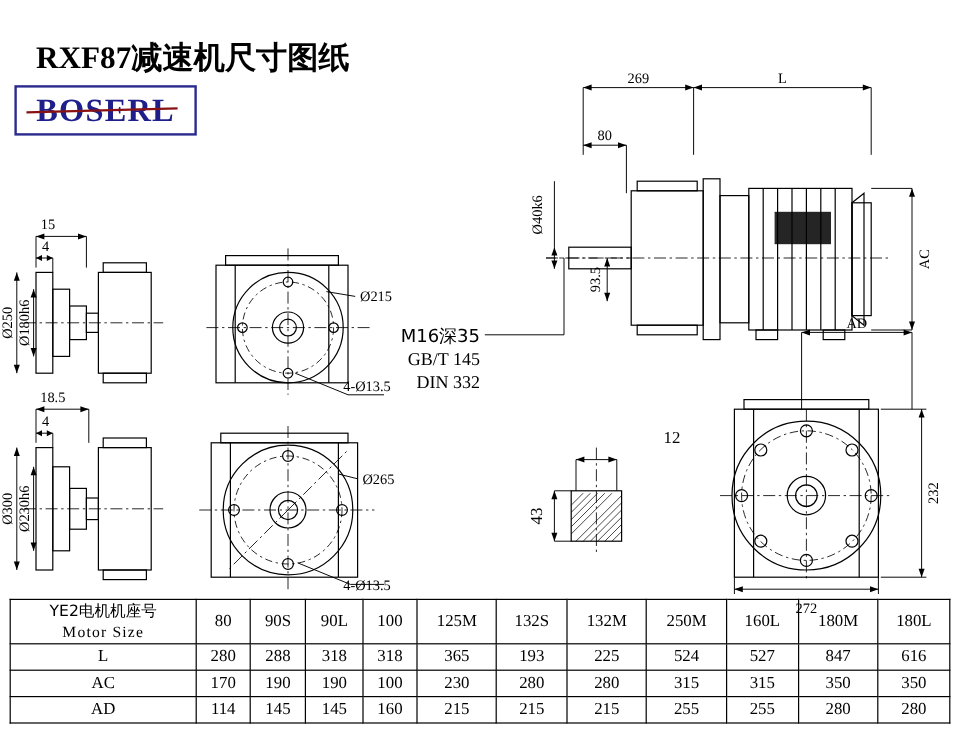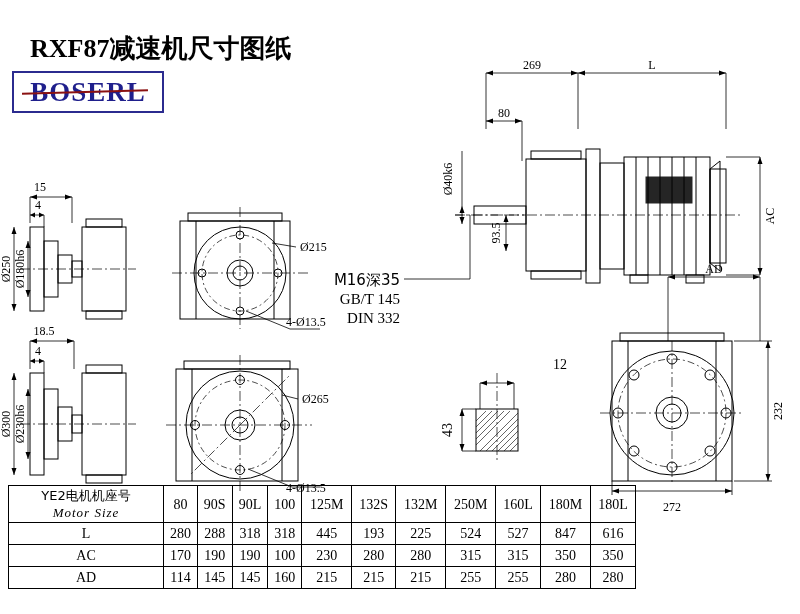--- a/index.html
+++ b/index.html
@@ -58,22 +58,22 @@
   svg.draw {
     position: absolute;
     left: 0; top: 0;
     width: 800px;
     height: 614px;
   }
   
   .spec-table {
     position: absolute;
     left: 8px;
-    top: 474px;
-    width: 628px;
+    top: 488px;
+    width: 784px;
     border-collapse: collapse;
     font-family: "Liberation Serif", serif;
     font-size: 14px;
   }
   .spec-table td, .spec-table th {
     border: 1px solid #000;
     text-align: center;
     height: 21px;
     padding: 0 2px;
     font-weight: normal;
@@ -90,21 +90,20 @@
   .hdr-cn {
     display: block;
     font-family: "DejaVu Sans", sans-serif;
     font-size: 13px;
   }
   .hdr-en {
     display: block;
     font-family: "Liberation Serif", serif;
     font-size: 13px;
     letter-spacing: 1px;
-    font-style: italic;
   }
   text {
     font-family: "Liberation Serif", serif;
     fill: #000;
   }
   text.cnsvg {
     font-family: "DejaVu Sans", sans-serif;
   }
 </style>
 </head>
@@ -438,21 +437,21 @@
         <td>160L</td>
         <td>180M</td>
         <td>180L</td>
       </tr>
       <tr>
         <td class="rowhead">L</td>
         <td>280</td>
         <td>288</td>
         <td>318</td>
         <td>318</td>
-        <td>445</td>
+        <td>365</td>
         <td>193</td>
         <td>225</td>
         <td>524</td>
         <td>527</td>
         <td>847</td>
         <td>616</td>
       </tr>
       <tr>
         <td class="rowhead">AC</td>
         <td>170</td>

